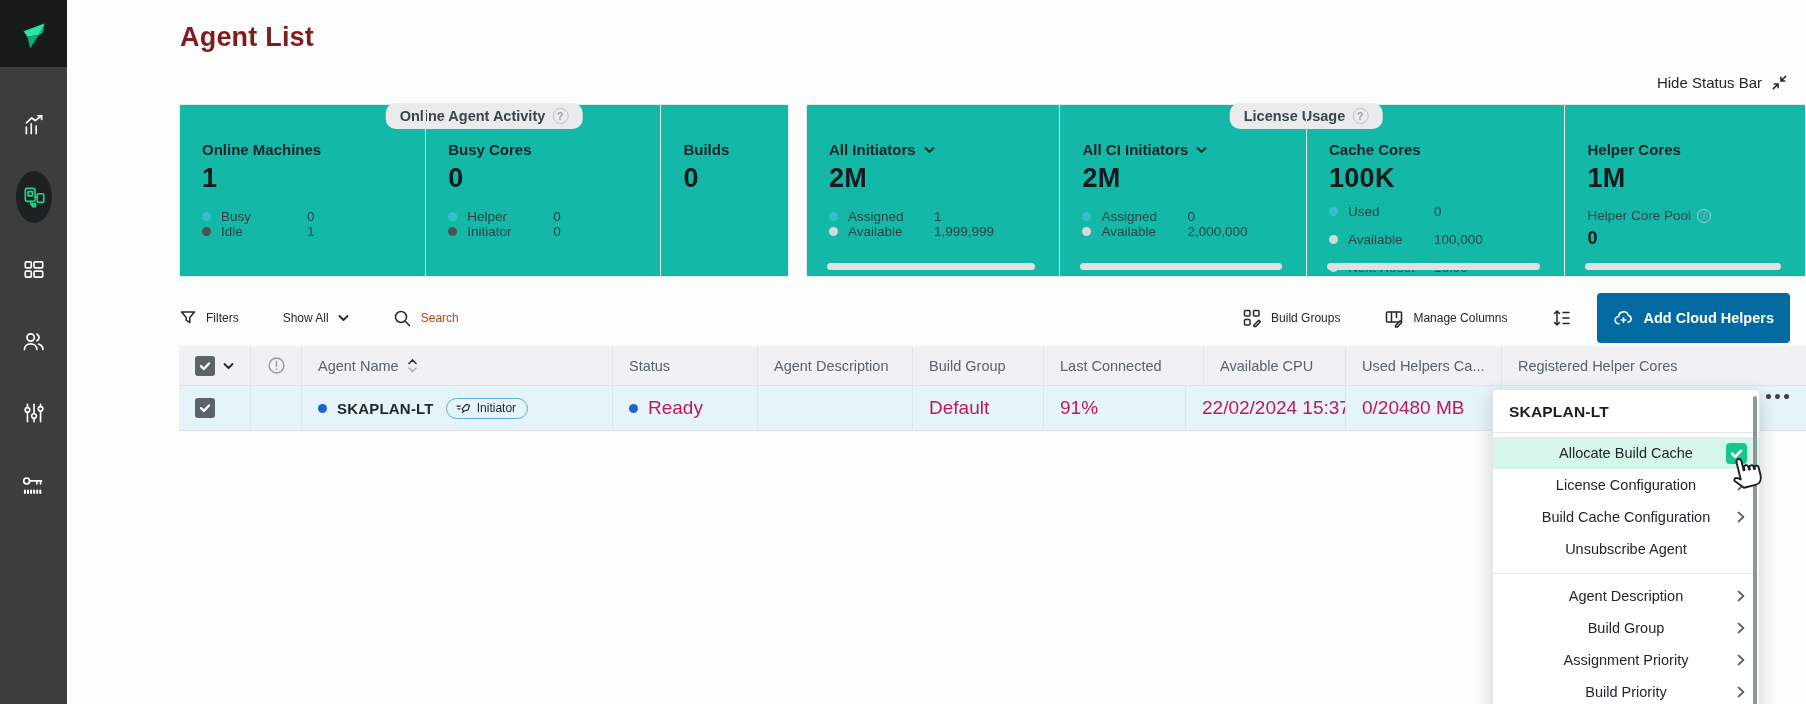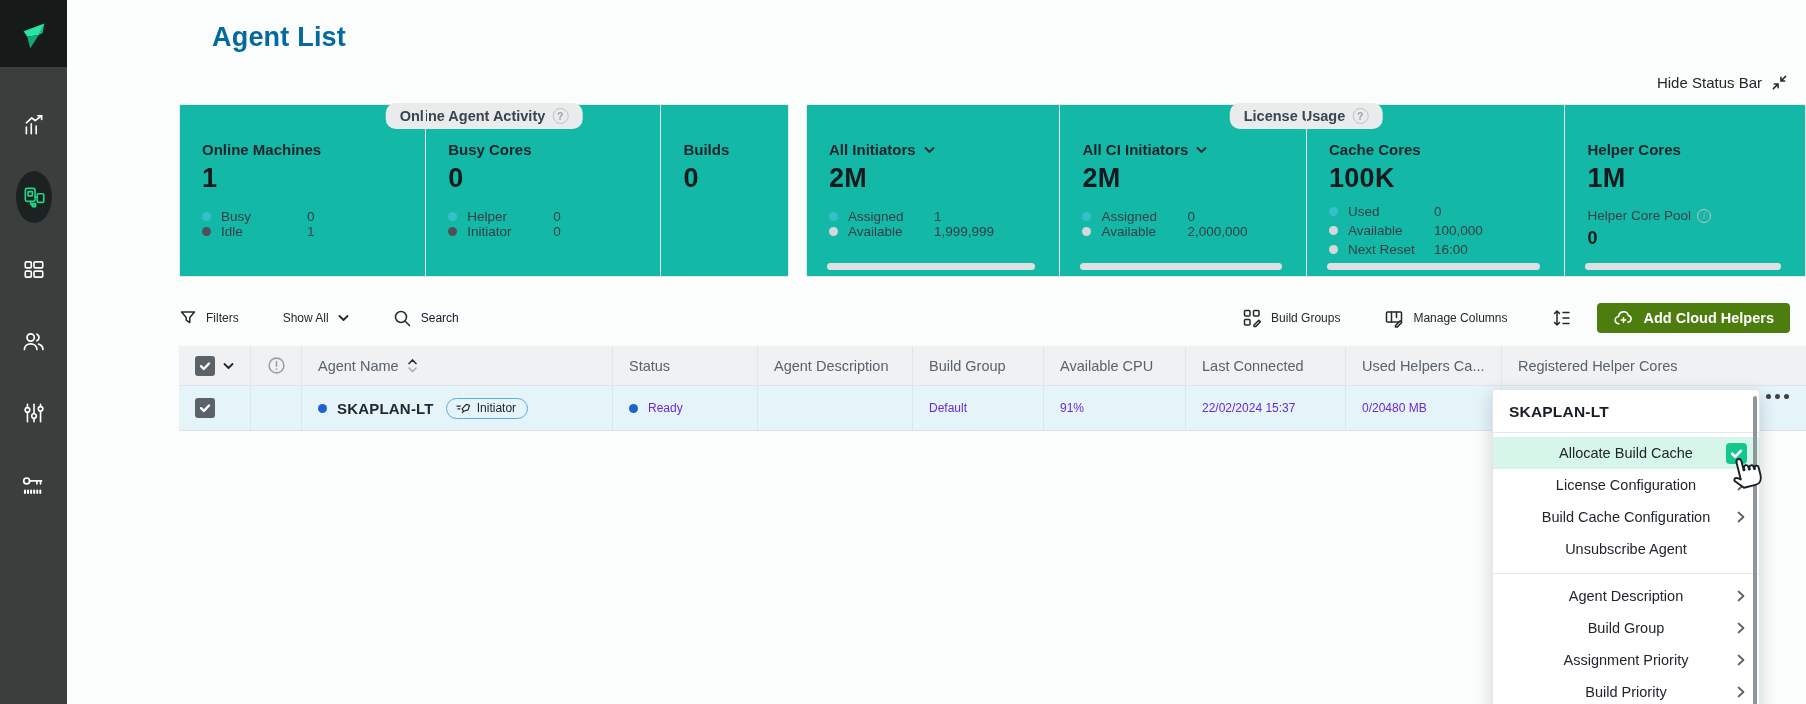--- a/index.html
+++ b/index.html
@@ -11,21 +11,21 @@
   .sidebar { position:absolute; left:0; top:0; width:67px; height:704px; background:#3A3E3D; z-index:5; }
   .logo-block { width:67px; height:67px; background:#161B1A; display:flex; align-items:center; justify-content:center; cursor:pointer; }
   .nav { display:flex; flex-direction:column; align-items:center; padding-top:40px; gap:36px; }
   .nav-item { width:36px; height:36px; display:flex; align-items:center; justify-content:center; cursor:pointer; }
   .nav-item svg { stroke:#FFFFFF; fill:none; stroke-width:1.5; stroke-linecap:round; stroke-linejoin:round; }
   .nav-item.active { position:relative; }
   .active-circle { width:52px; height:52px; border-radius:50%; background:#1C2221; display:flex; align-items:center; justify-content:center; }
   .nav-item.active svg { stroke:#21D487; }
 
   
-  .page-title { position:absolute; left:180px; top:22px; font-size:27px; font-weight:700; letter-spacing:.2px; color:#0369a1;margin-left:32px; }
+  .page-title { position:absolute; left:180px; top:22px; font-size:27px; font-weight:700; letter-spacing:.2px; color:#7f1d1d; }
   .hide-status { position:absolute; right:18px; top:74px; display:flex; align-items:center; gap:9px; font-size:15px; color:#22272C; cursor:pointer; }
   .hide-status svg { stroke:#22272C; fill:none; stroke-width:1.6; stroke-linecap:round; }
 
   
   .panel { position:absolute; top:104px; height:173px; background:#14b8a6; border:1px solid #E4E8EA; border-radius:2px; }
   .panel-activity { left:179px; width:610px; }
   .panel-license  { left:806px; width:1000px; }
   .panel-tab { position:absolute; top:-2px; left:50%; transform:translateX(-50%); background:#E9EBEC; border-radius:10px; padding:5px 14px; display:flex; align-items:center; gap:7px; font-size:14.5px; font-weight:700; color:#39454F; white-space:nowrap; }
   .qmark, .imark { width:16px; height:16px; border-radius:50%; border:1.4px solid #BDC3C7; color:#97A0A7; font-size:10.5px; font-weight:700; display:inline-flex; align-items:center; justify-content:center; cursor:pointer; flex:none; }
   .qmark::after { content:"?"; } .imark { width:14px; height:14px; font-size:9.5px; font-style:italic; } .imark::after { content:"i"; }
@@ -44,22 +44,22 @@
   .lname { width:86px; } .lval { color:#353E46; }
   .pbar { position:absolute; left:20px; right:24px; bottom:6px; height:7px; border-radius:4px; background:#DDE1E4; }
   .pool-label { margin-top:14px; font-size:13.5px; color:#39424A; display:flex; align-items:center; gap:6px; }
   .pool-value { margin-top:5px; font-size:18px; font-weight:700; color:#14191E; }
 
   
   .toolbar { position:absolute; left:179px; right:16px; top:299px; height:38px; display:flex; align-items:center; }
   .tb-item { display:flex; align-items:center; gap:9px; font-size:12px; color:#23292E; cursor:pointer; white-space:nowrap; }
   .tb-item svg { stroke:#23292E; fill:none; stroke-width:1.5; stroke-linecap:round; stroke-linejoin:round; }
   .tb-gap { width:44px; } .tb-spring { flex:1; }
-  .tb-search-label { color:#0f172a; }
-  .btn-purple { display:flex; align-items:center; gap:9px; height:30px; padding:0 16px; border-radius:4px; background:#4d7c0f; color:#FFFFFF; font-size:14.5px; font-weight:700; cursor:pointer; }
+  .tb-search-label { color:#c2410c; }
+  .btn-purple { display:flex; align-items:center; gap:9px; height:50px; padding:0 16px; border-radius:4px; background:#0369a1; color:#FFFFFF; font-size:14.5px; font-weight:700; cursor:pointer; }
   .btn-purple svg { stroke:#FFFFFF; fill:none; stroke-width:1.7; stroke-linecap:round; stroke-linejoin:round; }
 
   
   .table { position:absolute; left:179px; top:346px; width:1627px; }
   .thead { display:flex; height:40px; background:#EFF1F2; border-bottom:1px solid #E0E4E6; }
   .trow  { display:flex; height:45px; background:#E4F4F9; border-bottom:1px solid #DFE3E5; }
   .cell { display:flex; align-items:center; padding-left:16px; border-right:1px solid #E2E6E8; overflow:hidden; white-space:nowrap; }
   .trow .cell { border-right:1px solid #D8E7EC; }
   .cell:last-child { border-right:none; }
   .c0{width:72px;} .c1{width:51px; justify-content:center; padding-left:0;} .c2{width:311px;} .c3{width:145px;}
@@ -67,21 +67,21 @@
   .thead .cell { font-size:14.5px; color:#58636C; }
   .checkbox { width:20px; height:20px; border-radius:3px; background:#5B6268; display:flex; align-items:center; justify-content:center; cursor:pointer; flex:none; }
   .checkbox svg { stroke:#FFFFFF; fill:none; stroke-width:2.4; stroke-linecap:round; stroke-linejoin:round; }
   .hdr-chev { margin-left:8px; cursor:pointer; display:flex; }
   .sorter { display:flex; flex-direction:column; margin-left:9px; gap:2px; cursor:pointer; }
   .alert-circ svg { stroke:#99A2A9; fill:none; stroke-width:1.5; stroke-linecap:round; }
   .rowdot { width:9px; height:9px; border-radius:50%; background:#1E62D0; margin-right:10px; flex:none; }
   .agent-name { font-size:15px; font-weight:700; color:#23292F; letter-spacing:.2px; }
   .badge { margin-left:12px; display:flex; align-items:center; gap:6px; border:1.4px solid #56AEDC; border-radius:11px; padding:2.5px 11px 2.5px 9px; font-size:12px; color:#22282D; background:transparent; }
   .badge svg { stroke:#22282D; fill:none; stroke-width:1.3; stroke-linecap:round; stroke-linejoin:round; }
-  .cell-text { font-size:12px; color:#6d28d9; }
+  .cell-text { font-size:19px; color:#be185d; }
 
   
   .ctx-menu { position:absolute; left:1492px; top:389px; width:268px; height:330px; background:#FFFFFF; border:1px solid #E2E5E7; border-radius:4px; box-shadow:0 6px 18px rgba(20,30,40,.18); z-index:10; }
   .ctx-head { padding:13px 16px 11px; font-size:15.5px; font-weight:700; color:#181E24; letter-spacing:.2px; border-bottom:1px solid #E4E7E9; }
   .ctx-list { padding-top:4px; }
   .ctx-item { position:relative; height:32px; display:flex; align-items:center; padding:0 16px; font-size:14.5px; color:#20262C; cursor:pointer;justify-content:center; }
   .ctx-item.hl { background:#D6F6EA; }
   .ctx-chev { position:absolute; right:14px; display:flex; }
   .ctx-chev svg { stroke:#5A646D; fill:none; stroke-width:1.8; stroke-linecap:round; stroke-linejoin:round; }
   .ctx-check { position:absolute; right:12px; width:21px; height:21px; border-radius:4px; background:#13C78D; display:flex; align-items:center; justify-content:center; cursor:pointer; }
@@ -258,21 +258,21 @@
               <span class="dot dot-light"></span>
               <span class="lname">Available</span>
               <span class="lval">2,000,000</span>
             </div>
         </div>
         <div class="pbar"></div>
       </div>
       <div class="pcol">
         <div class="card-label">Cache Cores</div>
         <div class="card-value">100K</div>
-        <div class="legend" style="margin-top:10px; gap:4px;">
+        <div class="legend" style="margin-top:10px; gap:13px;">
           <div class="lrow">
               <span class="dot dot-teal"></span>
               <span class="lname">Used</span>
               <span class="lval">0</span>
             </div>
           <div class="lrow">
               <span class="dot dot-light"></span>
               <span class="lname">Available</span>
               <span class="lval">100,000</span>
             </div>
@@ -389,25 +389,25 @@
       </div>
       <div class="cell c3">
           <span>Status</span>
         </div>
       <div class="cell c4">
           <span>Agent Description</span>
         </div>
       <div class="cell c5">
           <span>Build Group</span>
         </div>
+      <div class="cell c7">
+          <span>Last Connected</span>
+        </div>
       <div class="cell c6">
           <span>Available CPU</span>
-        </div>
-      <div class="cell c7">
-          <span>Last Connected</span>
         </div>
       <div class="cell c8">
           <span>Used Helpers Ca...</span>
         </div>
       <div class="cell c9">
           <span>Registered Helper Cores</span>
         </div>
     </div>
 
     <div class="trow">

